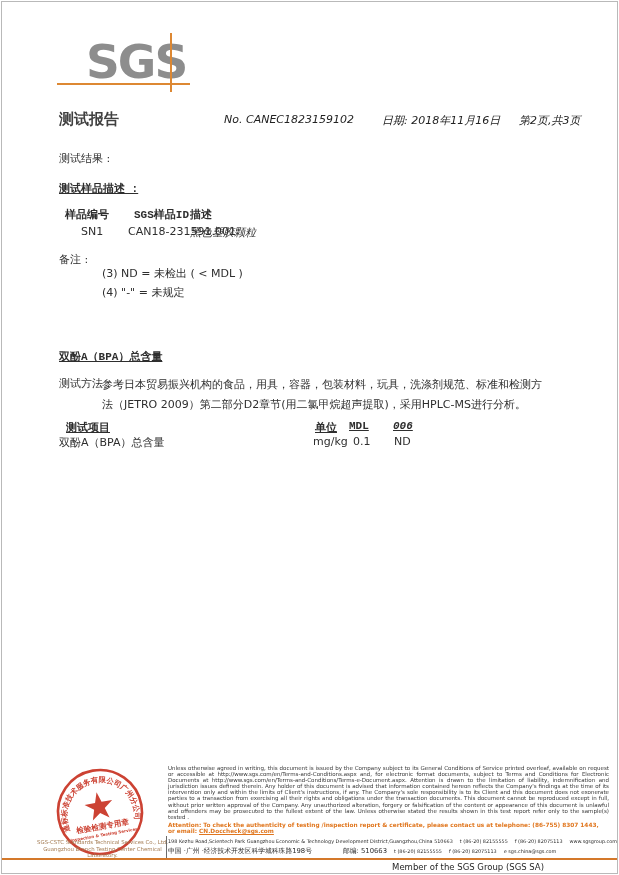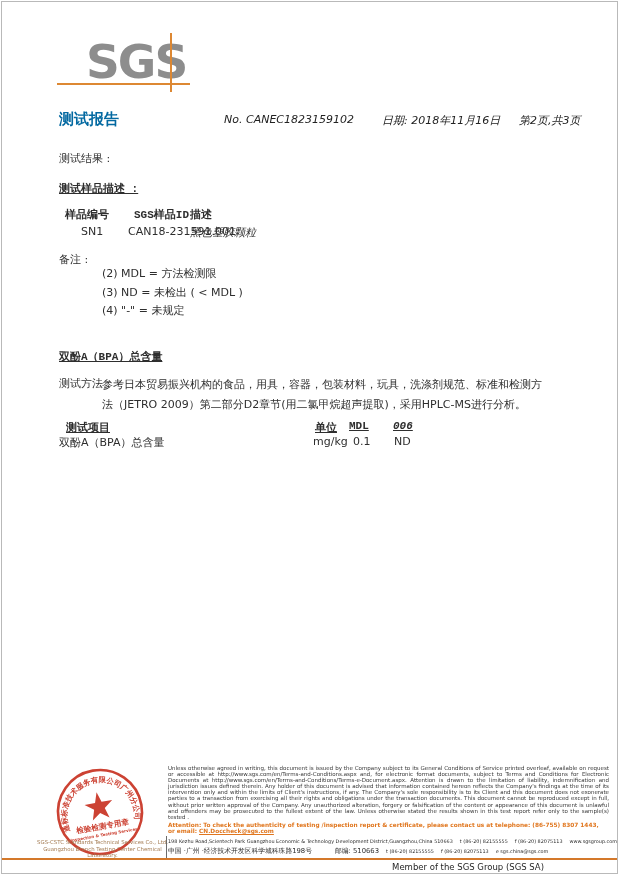--- a/index.html
+++ b/index.html
@@ -9,21 +9,21 @@
     font-family:"DejaVu Sans","Liberation Sans",sans-serif; color:#2e2e2e;
   }
   .abs { position:absolute; }
 
   
   .logo-text { font-size:47px; font-weight:900; color:#8d8d8d; letter-spacing:-2px; line-height:1; }
   .logo-hline { background:#dd8833; height:2px; }
   .logo-vline { background:#dd8833; width:2px; }
 
   
-  .doc-title { font-size:15px; font-weight:bold; color:#0369a1; }
+  .doc-title { font-size:15px; font-weight:bold; color:#404040; }
   .hdr-txt { font-size:11px; color:#222;font-style:italic; }
 
   
   .body-txt { font-size:11px; color:#2e2e2e; }
   .bold { font-weight:bold;font-family:Liberation Mono, monospace; }
   .ul { text-decoration:underline; }
   .it { font-style:italic; }
 
   .notes-list div { font-size:11px; line-height:18.6px; }
 
@@ -64,21 +64,20 @@
 
   <div class="abs body-txt bold" style="left:63px; top:205px;">样品编号</div>
   <div class="abs body-txt bold" style="left:132px; top:205px;">SGS样品ID</div>
   <div class="abs body-txt bold" style="left:188px; top:205px;">描述</div>
   <div class="abs body-txt" style="left:79px; top:223px;">SN1</div>
   <div class="abs body-txt" style="left:126px; top:223px;">CAN18-231591.001</div>
   <div class="abs body-txt" style="left:188px; top:223px;font-style:italic;">黑色塑胶颗粒</div>
 
   <div class="abs body-txt" style="left:57px; top:250px;">备注 :</div>
   <div class="abs notes-list" style="left:100px; top:263px;">
-    <div>(2) MDL = 方法检测限</div>
     <div>(3) ND = 未检出 ( &lt; MDL )</div>
     <div>(4) "-" = 未规定</div>
   </div>
 
   <div class="abs body-txt bold ul" style="left:57px; top:347px;">双酚A（BPA）总含量</div>
   <div class="abs body-txt" style="left:57px; top:374px;">测试方法 :</div>
   <div class="abs body-txt method-text" style="left:100px; top:373px;">参考日本贸易振兴机构的食品，用具，容器，包装材料，玩具，洗涤剂规范、标准和检测方法（JETRO 2009）第二部分D2章节(用二氯甲烷超声提取)，采用HPLC-MS进行分析。</div>
 
   <div class="abs body-txt bold ul" style="left:64px; top:418px;">测试项目</div>
   <div class="abs body-txt bold ul" style="left:313px; top:418px;">单位</div>
@@ -113,21 +112,21 @@
       <span>or email: </span><span class="attn-email">CN.Doccheck@sgs.com</span>
     </p>
     <div class="addr-row" style="margin-top:3px;">
       <span class="addr-en">198 Kezhu Road,Scientech Park Guangzhou Economic &amp; Technology Development District,Guangzhou,China 510663</span>
       <span class="addr-sm">t (86-20) 82155555</span>
       <span class="addr-sm">f (86-20) 82075113</span>
       <span class="addr-sm">www.sgsgroup.com.cn</span>
     </div>
     <div class="addr-row" style="margin-top:2px;">
       <span class="addr-cn">中国 ·广州 ·经济技术开发区科学城科珠路198号</span>
-      <span class="addr-cn" style="margin-left:16px;">邮编: 510663</span>
+      <span class="addr-cn" style="margin-left:24px;">邮编: 510663</span>
       <span class="addr-sm">t (86-20) 82155555</span>
       <span class="addr-sm">f (86-20) 82075113</span>
       <span class="addr-sm">e  sgs.china@sgs.com</span>
     </div>
   </div>
 
   <div class="abs v-divider" style="left:164px; top:834px; height:23px;"></div>
   <div class="abs orange-rule" style="left:0px; top:856px; width:615px;"></div>
   <div class="abs member" style="right:73px; top:860px;margin-left:18px;">Member of the SGS Group (SGS SA)</div>
 

